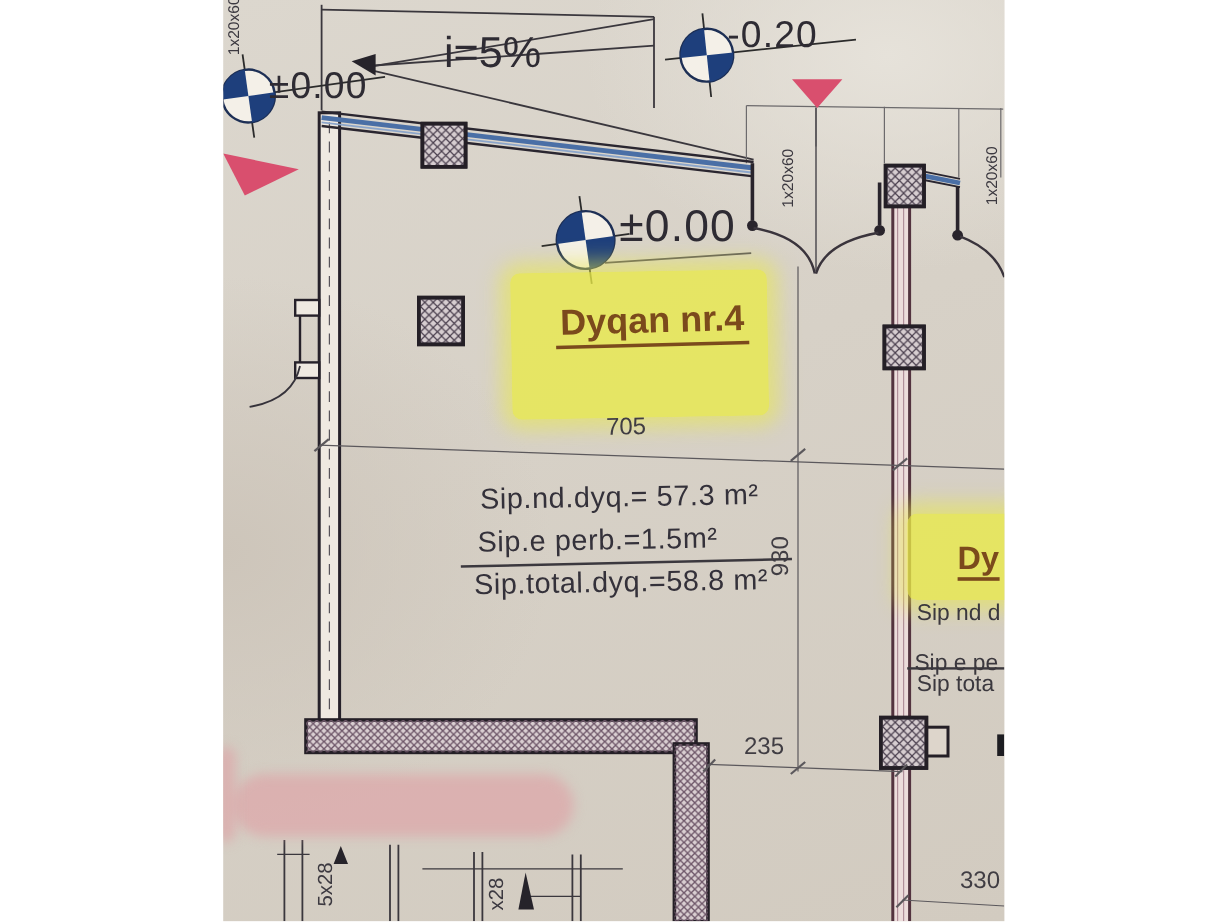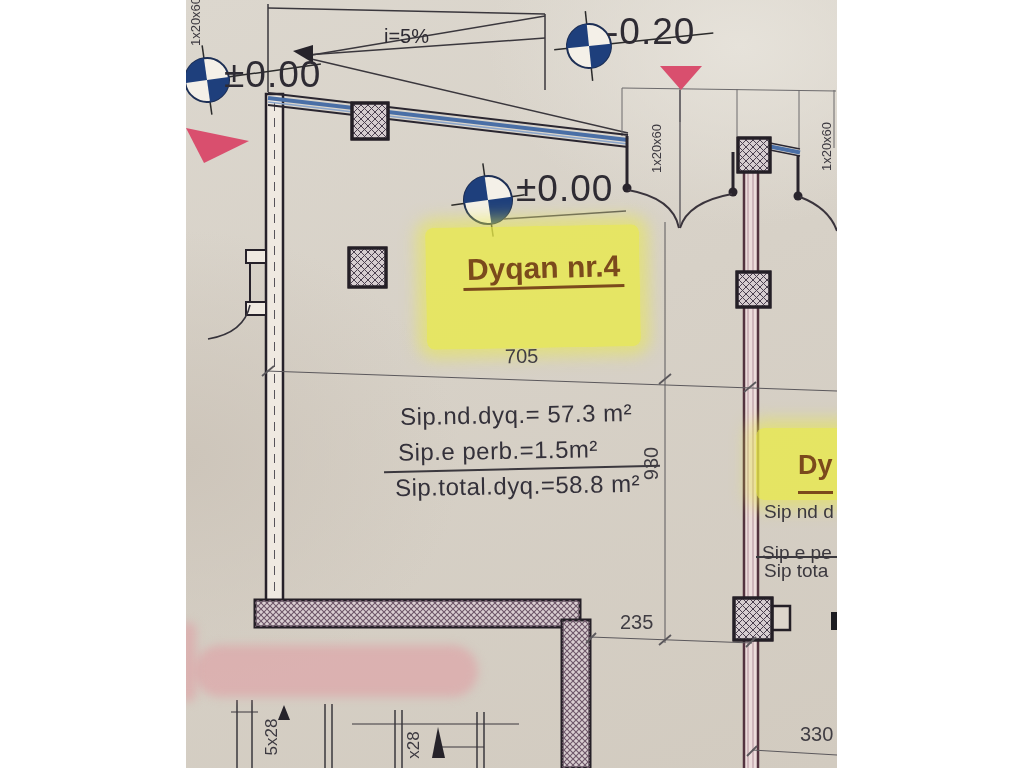--- a/index.html
+++ b/index.html
@@ -5,21 +5,21 @@
   html,body{margin:0;padding:0;background:#fff;}
   #stage{position:relative;width:1024px;height:768px;background:#ffffff;overflow:hidden;
          font-family:"Liberation Sans",sans-serif;}
   #photo{position:absolute;left:186px;top:0;width:651px;height:768px;overflow:hidden;
          background:
            radial-gradient(ellipse 420px 300px at 85% 6%, #e6e2da 0%, rgba(230,226,218,0) 60%),
            radial-gradient(ellipse 500px 420px at 0% 60%, #cdc5ba 0%, rgba(205,197,186,0) 55%),
            linear-gradient(160deg,#dcd7ce 0%, #d7d1c7 45%, #d2cbc0 100%);}
   #photo svg{position:absolute;left:0;top:0;}
   .txt{position:absolute;color:#35323a;white-space:nowrap;line-height:1;}
-  .lvl{font-size:37px;letter-spacing:1px;color:#2e2b33;}
+  .lvl{font-size:31px;letter-spacing:1px;color:#2e2b33;}
   .rotwrap{position:absolute;text-align:center;transform:rotate(-90deg);transform-origin:center;
            font-size:13px;color:#3c3940;white-space:nowrap;}
   .dim{font-size:20px;color:#403d43;}
   .hl{position:absolute;background:rgba(233,234,72,0.78);border-radius:8px;
       box-shadow:0 0 16px 9px rgba(233,234,72,0.55);}
   .roomname{font-size:30px;font-weight:bold;color:#7b4a1c;border-bottom:3px solid #7b4a1c;
             padding:0 4px 3px 4px;transform:rotate(-1.5deg);}
   .arealine{font-size:24px;color:#34313a;letter-spacing:0.5px;}
   .rule{position:absolute;background:#3b383e;height:2px;}
   .nb{font-size:19px;color:#3b383e;}
@@ -191,42 +191,42 @@
 
       <rect x="645" y="612" width="6" height="18" fill="#1d1d22"></rect>
     </svg>
 
     <div class="hl" style="left:240px;top:226px;width:214px;height:122px;transform:rotate(-1deg);"></div>
     <div class="hl" style="left:570px;top:428px;width:95px;height:72px;"></div>
 
     <div class="txt lvl" style="left:38px;top:56px;">±0.00</div>
     <div class="txt lvl" style="left:420px;top:13px;">-0.20</div>
     <div class="txt lvl" style="left:330px;top:170px;font-size:37px;">±0.00</div>
-    <div class="txt" style="left:198px;top:26px;font-size:20px;color:#2e2b33;">i=5%</div>
+    <div class="txt" style="left:184px;top:26px;font-size:36px;color:#2e2b33;">i=5%</div>
 
     <div class="txt roomname" style="left:277px;top:253px;">Dyqan nr.4</div>
 
     <div class="txt arealine" style="left:214px;top:403px;transform:rotate(-1deg);">Sip.nd.dyq.= 57.3 m²</div>
     <div class="txt arealine" style="left:212px;top:439px;transform:rotate(-1deg);">Sip.e perb.=1.5m²</div>
     <div class="rule" style="left:198px;top:468px;width:276px;transform:rotate(-1.3deg);"></div>
     <div class="txt arealine" style="left:209px;top:474px;transform:rotate(-1deg);">Sip.total.dyq.=58.8 m²</div>
 
     <div class="txt dim" style="left:305px;top:346px;transform:rotate(-1deg);margin-left:14px;">705</div>
     <div class="rotwrap dim" style="left:437px;top:452px;width:56px;">930</div>
     <div class="txt dim" style="left:434px;top:612px;">235</div>
     <div class="txt dim" style="left:614px;top:724px;">330</div>
 
     <div class="rotwrap" style="left:-26px;top:14px;width:70px;">1x20x60</div>
     <div class="rotwrap" style="left:435px;top:141px;width:70px;">1x20x60</div>
     <div class="rotwrap" style="left:605px;top:139px;width:70px;">1x20x60</div>
 
     <div class="rotwrap" style="left:51px;top:727px;width:70px;font-size:17px;">5x28</div>
     <div class="rotwrap" style="left:193px;top:735px;width:70px;font-size:17px;">x28</div>
 
-    <div class="txt" style="left:612px;top:452px;font-size:27px;font-weight:bold;color:#7b4a1c;border-bottom:3px solid #7b4a1c;padding-bottom:12px;">Dy</div>
+    <div class="txt" style="left:612px;top:452px;font-size:27px;font-weight:bold;color:#7b4a1c;border-bottom:3px solid #7b4a1c;padding-bottom:2px;">Dy</div>
     <div class="txt nb" style="left:578px;top:502px;text-align:right;">Sip nd d</div>
     <div class="txt nb" style="left:576px;top:543px;">Sip e pe</div>
     <div class="rule" style="left:570px;top:556px;width:81px;"></div>
     <div class="txt nb" style="left:578px;top:561px;">Sip tota</div>
 
     <div class="smear" style="left:8px;top:645px;width:284px;height:52px;"></div>
     <div class="smear" style="left:-6px;top:622px;width:16px;height:80px;border-radius:8px;"></div>
 
   </div>
 </div>

